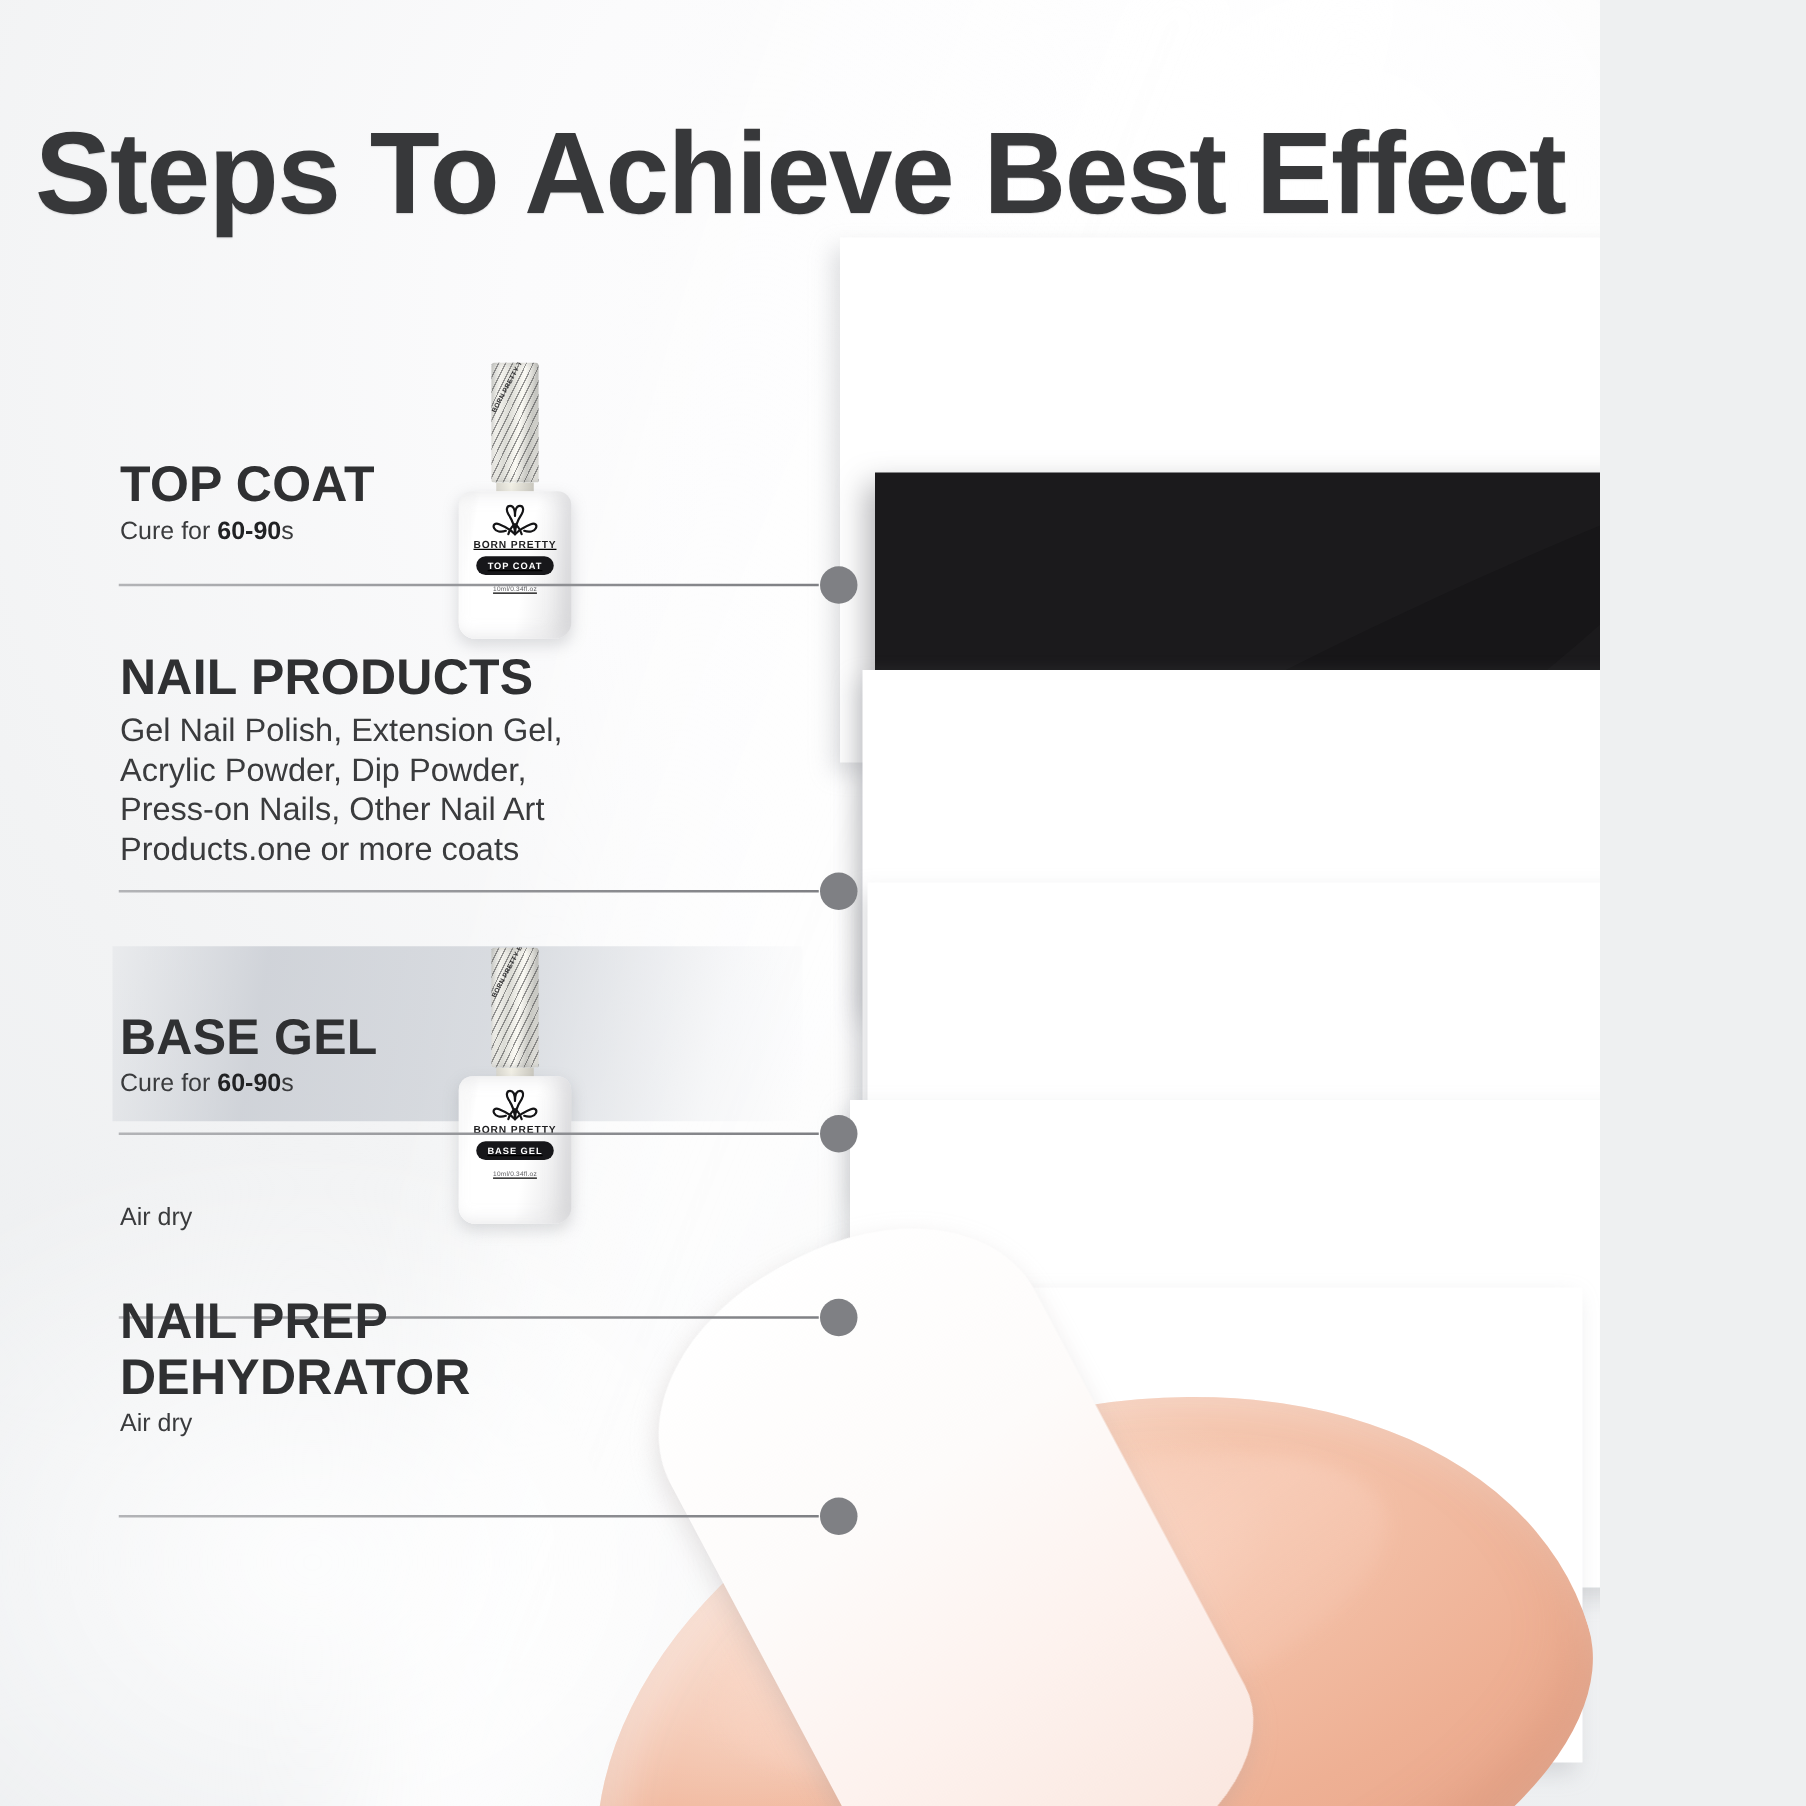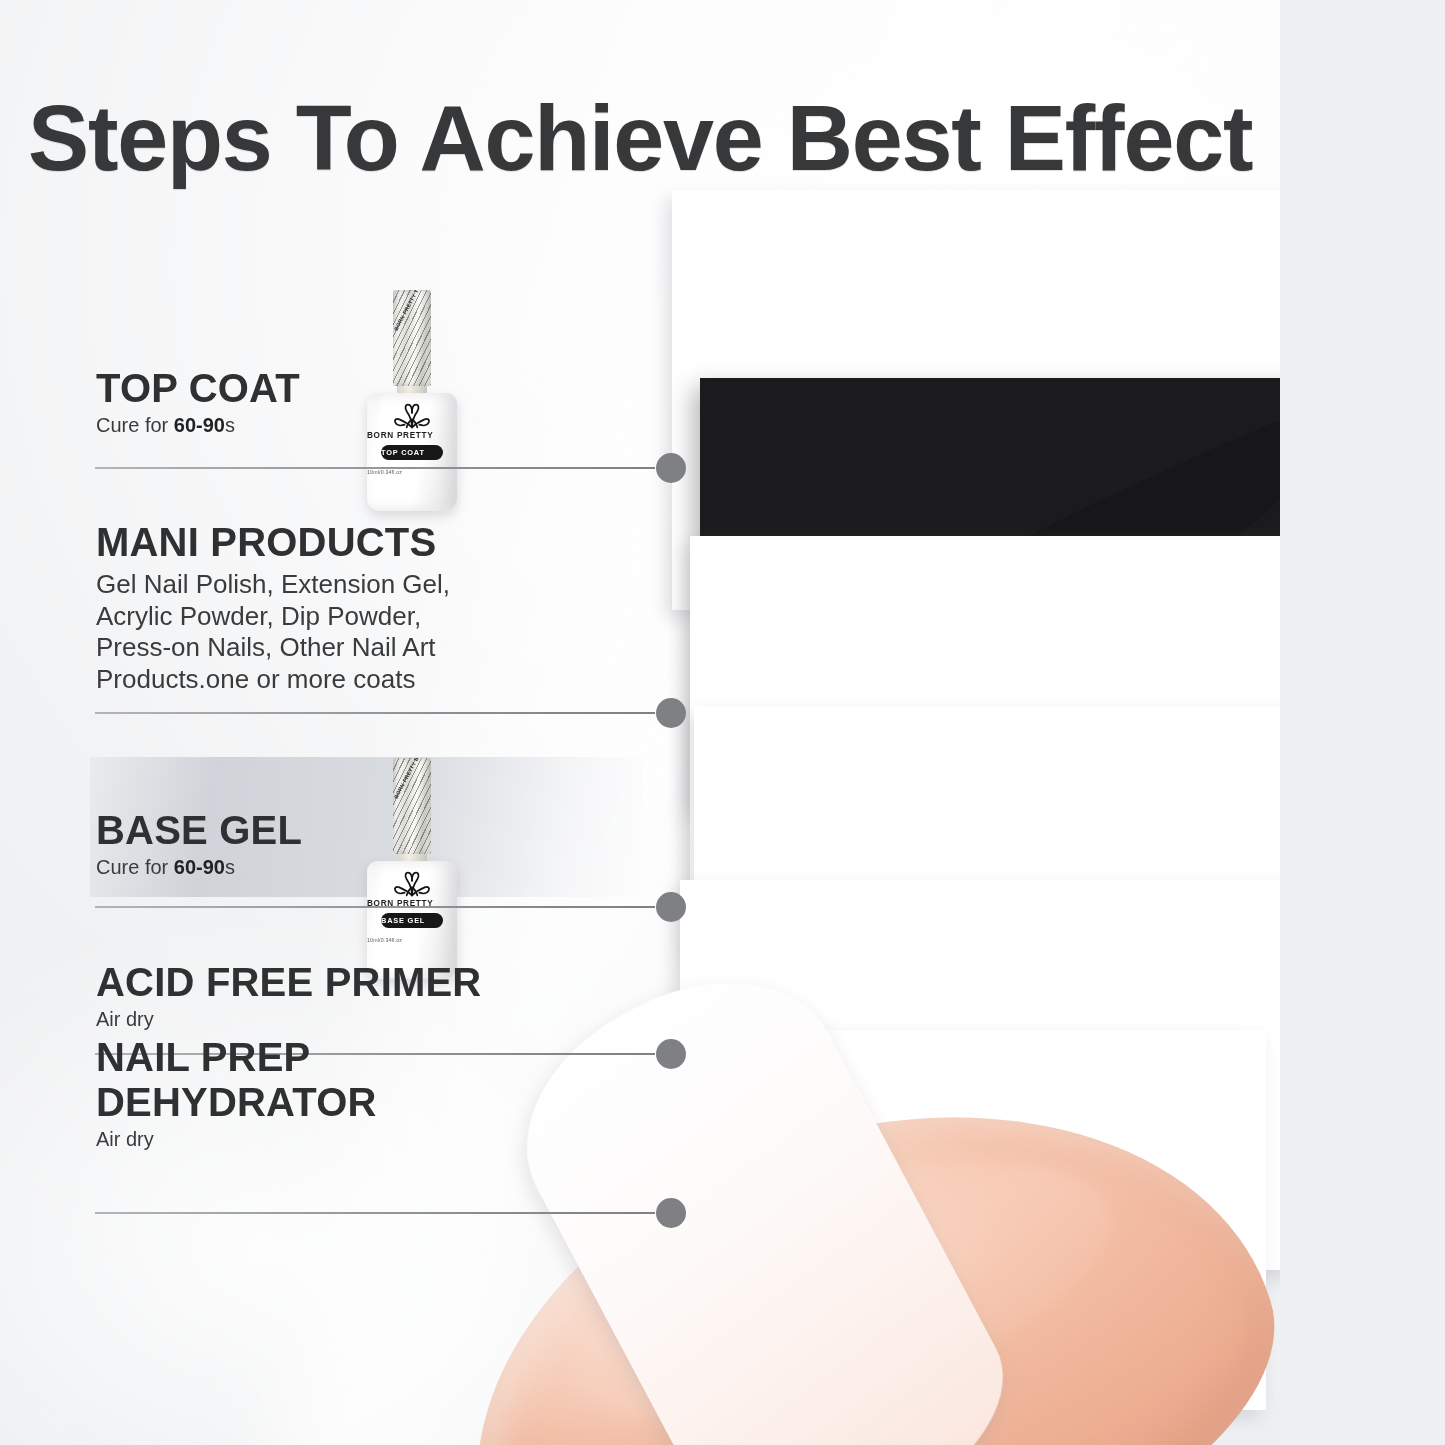--- a/index.html
+++ b/index.html
@@ -135,22 +135,23 @@
   .bneck {
     margin:0 auto; width:30px; height:9px;
     background:linear-gradient(90deg,#d9d7ce,#f3f1e7 40%,#cac8bf);
   }
   .bbody {
     position:relative; margin:-2px auto 0; width:90px; height:118px;
     border-radius:11px 11px 13px 13px;
     background:
       linear-gradient(100deg,#e9e9ea 0%,#ffffff 16%,#ffffff 58%,#efeff0 80%,#dededf 100%);
     box-shadow:0 5px 12px rgba(140,142,148,.30), inset -7px 0 14px rgba(205,206,210,.55), inset 7px 0 12px rgba(255,255,255,.9);
-    text-align:left;
+    text-align:center;
     padding-top:9px;
+    text-decoration:underline;
   }
   .logo { width:40px; height:28px; margin:0 auto 1px; display:block; }
   .brand {
     font-size:8.2px; font-weight:700; letter-spacing:.7px; color:#1d1d1f;
   }
   .pill {
     margin:5px auto 0; width:62px; height:15px; border-radius:8px;
     background:#17171a; color:#ffffff;
     font-size:7.4px; font-weight:700; letter-spacing:.8px;
     line-height:15px;
@@ -225,21 +226,21 @@
       <div class="pill">TOP COAT</div>
       <div class="vol">10ml/0.34fl.oz</div>
     </div>
   </div>
 
   <div class="conn" style="top:467px;">
     <span class="dot"></span>
   </div>
 
   <div class="step" style="top:520px;">
-    <h2>MANI PRODUCTS</h2>
+    <h2>NAIL PRODUCTS</h2>
     <p class="desc">Gel Nail Polish, Extension Gel,
 Acrylic Powder, Dip Powder,
 Press-on Nails, Other Nail Art
 Products.one or more coats</p>
   </div>
 
   <div class="conn" style="top:712px;">
     <span class="dot"></span>
   </div>
 
@@ -267,21 +268,20 @@
       <div class="pill">BASE GEL</div>
       <div class="vol">10ml/0.34fl.oz</div>
     </div>
   </div>
 
   <div class="conn" style="top:906px;">
     <span class="dot"></span>
   </div>
 
   <div class="step" style="top:960px;">
-    <h2>ACID FREE PRIMER</h2>
     <p>Air dry</p>
   </div>
 
   <div class="conn" style="top:1053px;">
     <span class="dot"></span>
   </div>
 
   <div class="step" style="top:1035px;">
     <h2>NAIL PREP
 DEHYDRATOR</h2>

